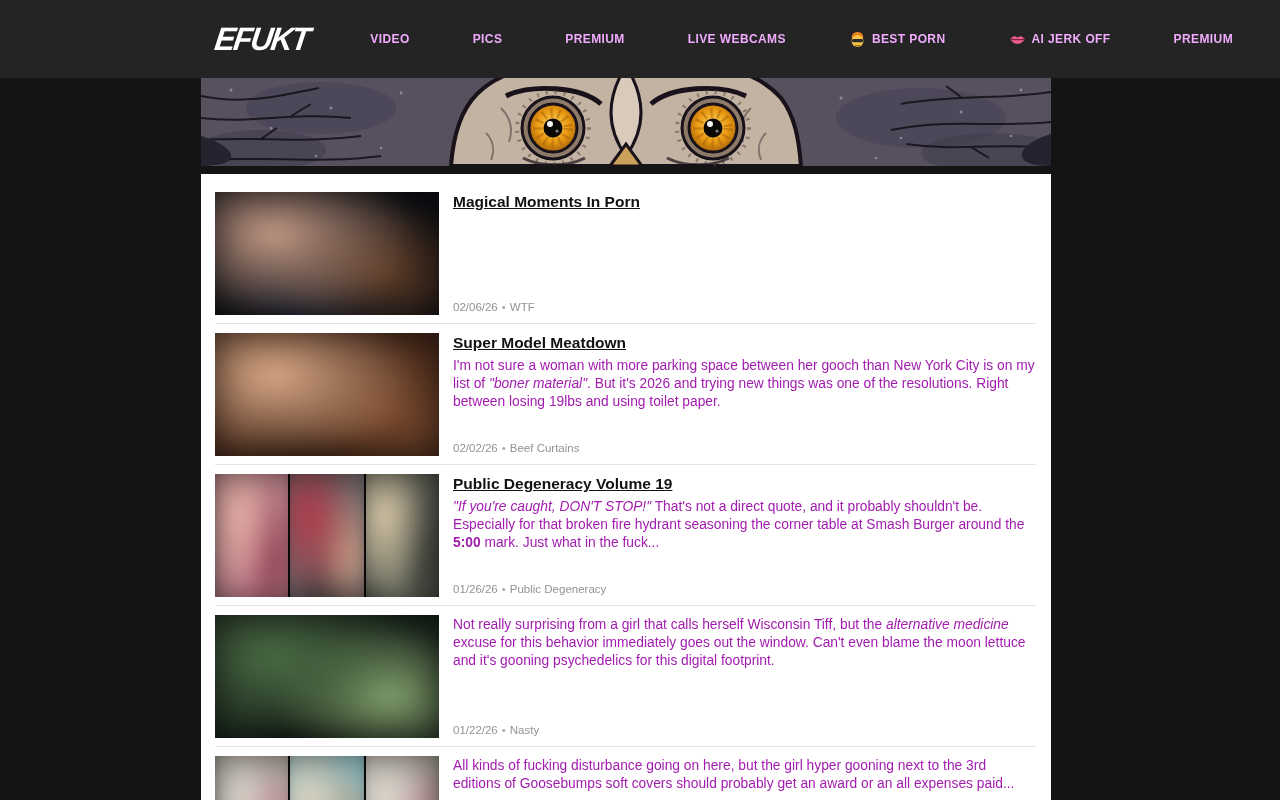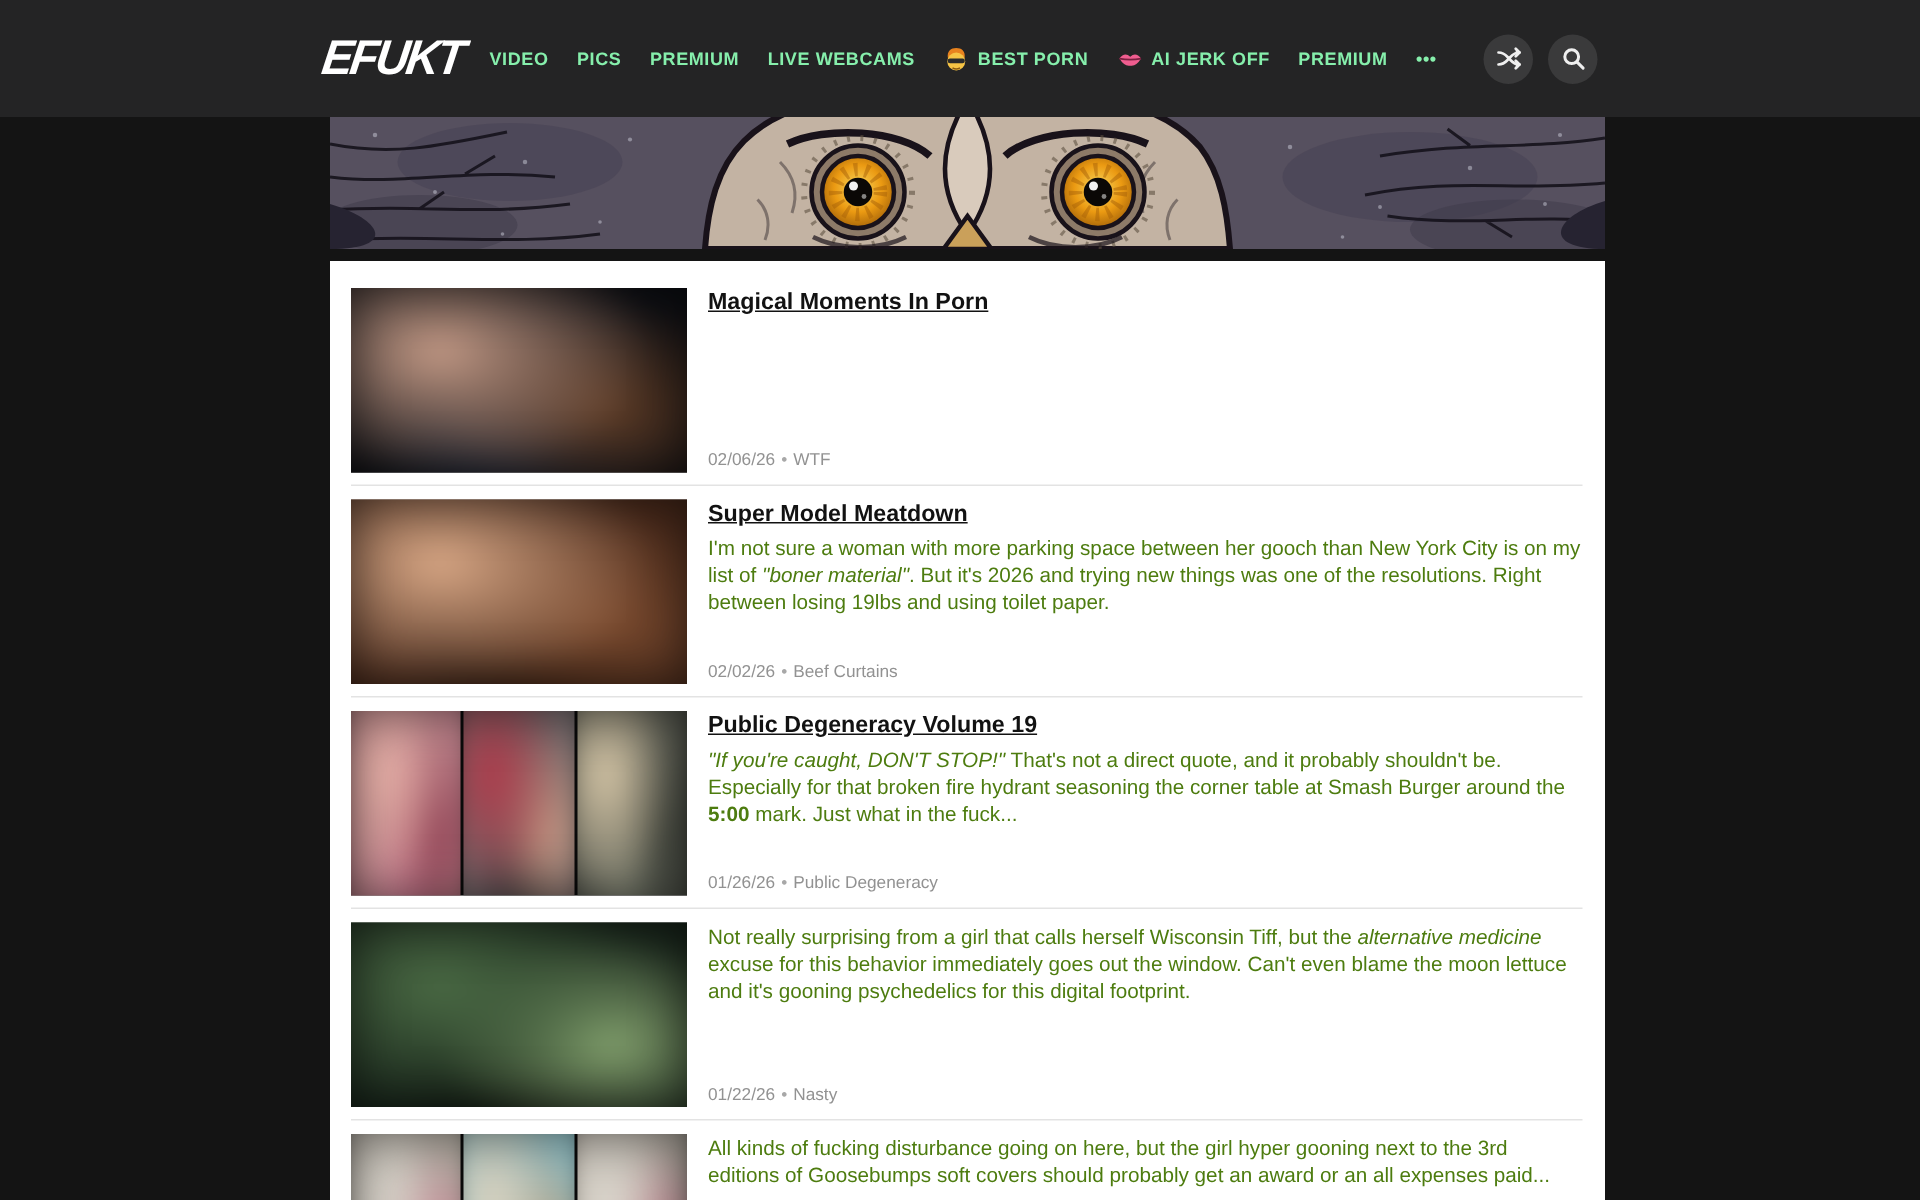--- a/index.html
+++ b/index.html
@@ -7,46 +7,46 @@
   .viewport{position:relative;width:1280px;height:800px;overflow:hidden;
     background:#141414;font-family:"Liberation Sans",sans-serif;}
   
   .topbar{position:absolute;top:0;left:0;width:1280px;height:78px;background:#242425;}
   .topbar-inner{position:absolute;left:215px;width:850px;height:78px;
     display:flex;align-items:center;}
   .logo{color:#ffffff;font-size:31px;font-weight:bold;font-style:italic;
     letter-spacing:-2px;transform:skewX(-8deg) scaleY(1.05);
     margin-right:18px;white-space:nowrap;user-select:none;}
   .nav{display:flex;align-items:center;gap:19px;}
-  .nav-item{display:flex;align-items:center;gap:6px;color:#86efac;
-    font-size:12px;font-weight:bold;letter-spacing:.4px;white-space:nowrap;cursor:pointer;}
+  .nav-item{display:flex;align-items:center;gap:6px;color:#f0abfc;
+    font-size:12px;font-weight:bold;letter-spacing:.4px;white-space:nowrap;cursor:pointer;margin-left:44px;}
   .nav-item .icon{display:inline-flex;width:17px;height:17px;}
   .nav-item .icon svg{width:100%;height:100%;}
   .actions{margin-left:auto;display:flex;align-items:center;gap:10px;}
   .circle-btn{width:33px;height:33px;border-radius:50%;background:#3a3a3b;
     display:flex;align-items:center;justify-content:center;cursor:pointer;border:none;}
   .circle-btn svg{width:16px;height:16px;}
   
-  .column{position:absolute;left:220px;top:78px;width:973px;}
+  .column{position:absolute;left:201px;top:78px;width:973px;}
   .banner{width:850px;height:88px;overflow:hidden;display:block;cursor:pointer;}
   .content{margin-top:8px;background:#ffffff;width:850px;height:626px;
     padding:18px 15px 0 14px;overflow:hidden;}
   
   .post{display:flex;gap:14px;padding:9px 0 8px 0;border-bottom:1px solid #e3e3e3;}
   .post:first-child{padding-top:0;}
   .thumb{position:relative;width:224px;height:123px;flex:0 0 224px;background:#0a0a0a;
     display:flex;gap:2px;overflow:hidden;cursor:pointer;}
   .thumb .panel{position:relative;flex:1;overflow:hidden;}
   .thumb .panel-fill{position:absolute;inset:0;transform:scale(1.3);filter:blur(7px);}
   .thumb::after{content:"";position:absolute;inset:0;
     box-shadow:inset 0 0 34px rgba(0,0,0,.55);pointer-events:none;}
   .post-body{flex:1;display:flex;flex-direction:column;min-width:0;padding-top:1px;}
   .post-title{color:#121212;font-size:15.5px;font-weight:bold;text-decoration:underline;
     margin:0 0 5px 0;cursor:pointer;display:inline-block;align-self:flex-start;}
-  .post-desc{color:#4d7c0f;font-size:13.8px;line-height:18px;margin:0;}
+  .post-desc{color:#a21caf;font-size:13.8px;line-height:18px;margin:0;}
   .post-meta{margin-top:auto;color:#929292;font-size:11.5px;
     display:flex;align-items:center;gap:4px;padding-bottom:2px;}
   .post-meta .cat{cursor:pointer;}
   .sep{color:#a8a8a8;}
 </style>
 </head>
 <body>
 
 <div class="viewport">
 

